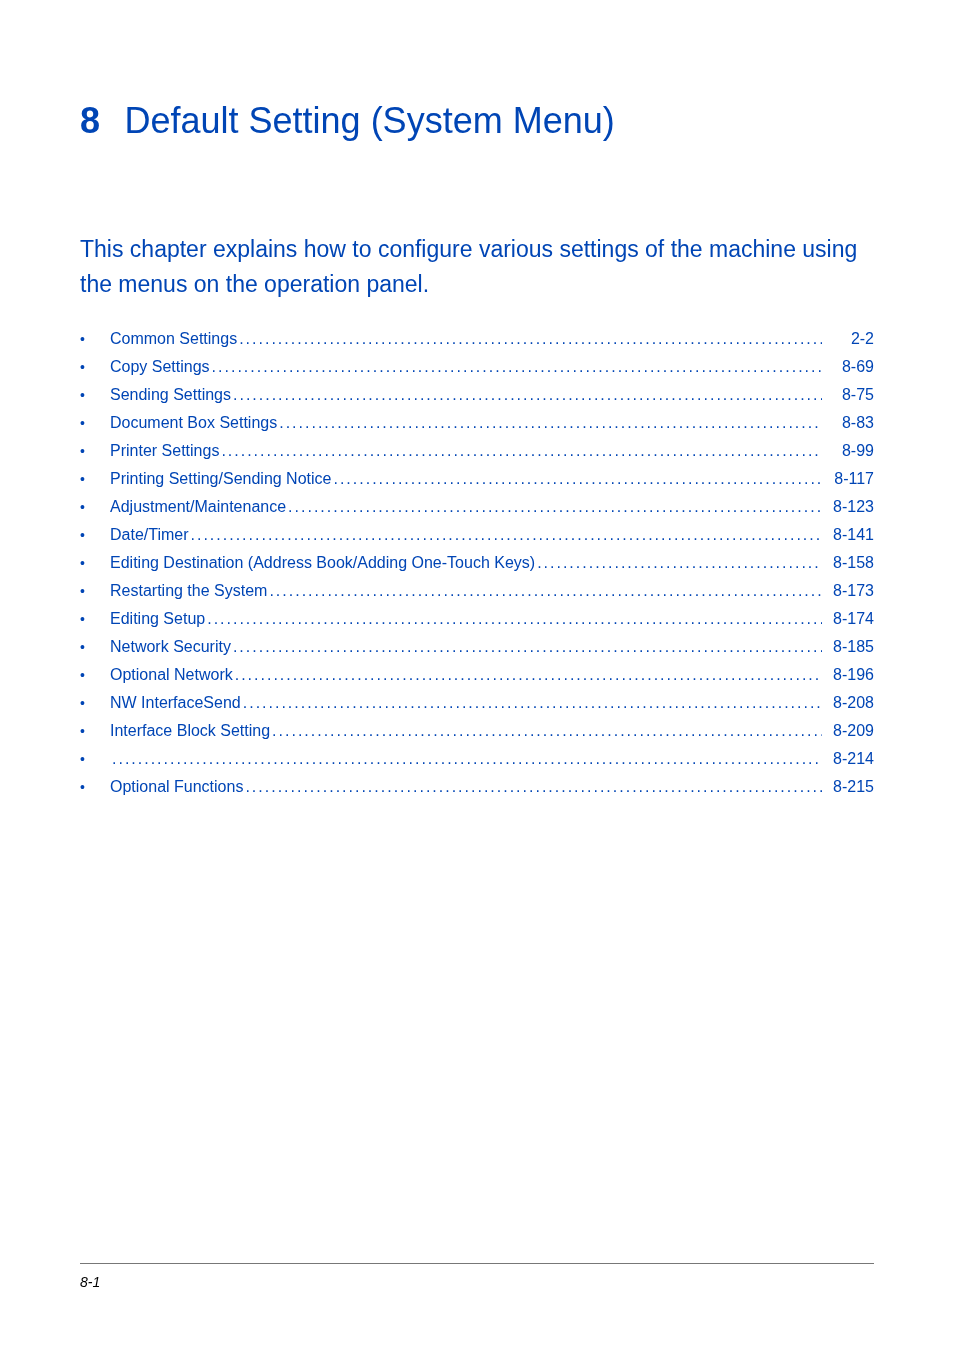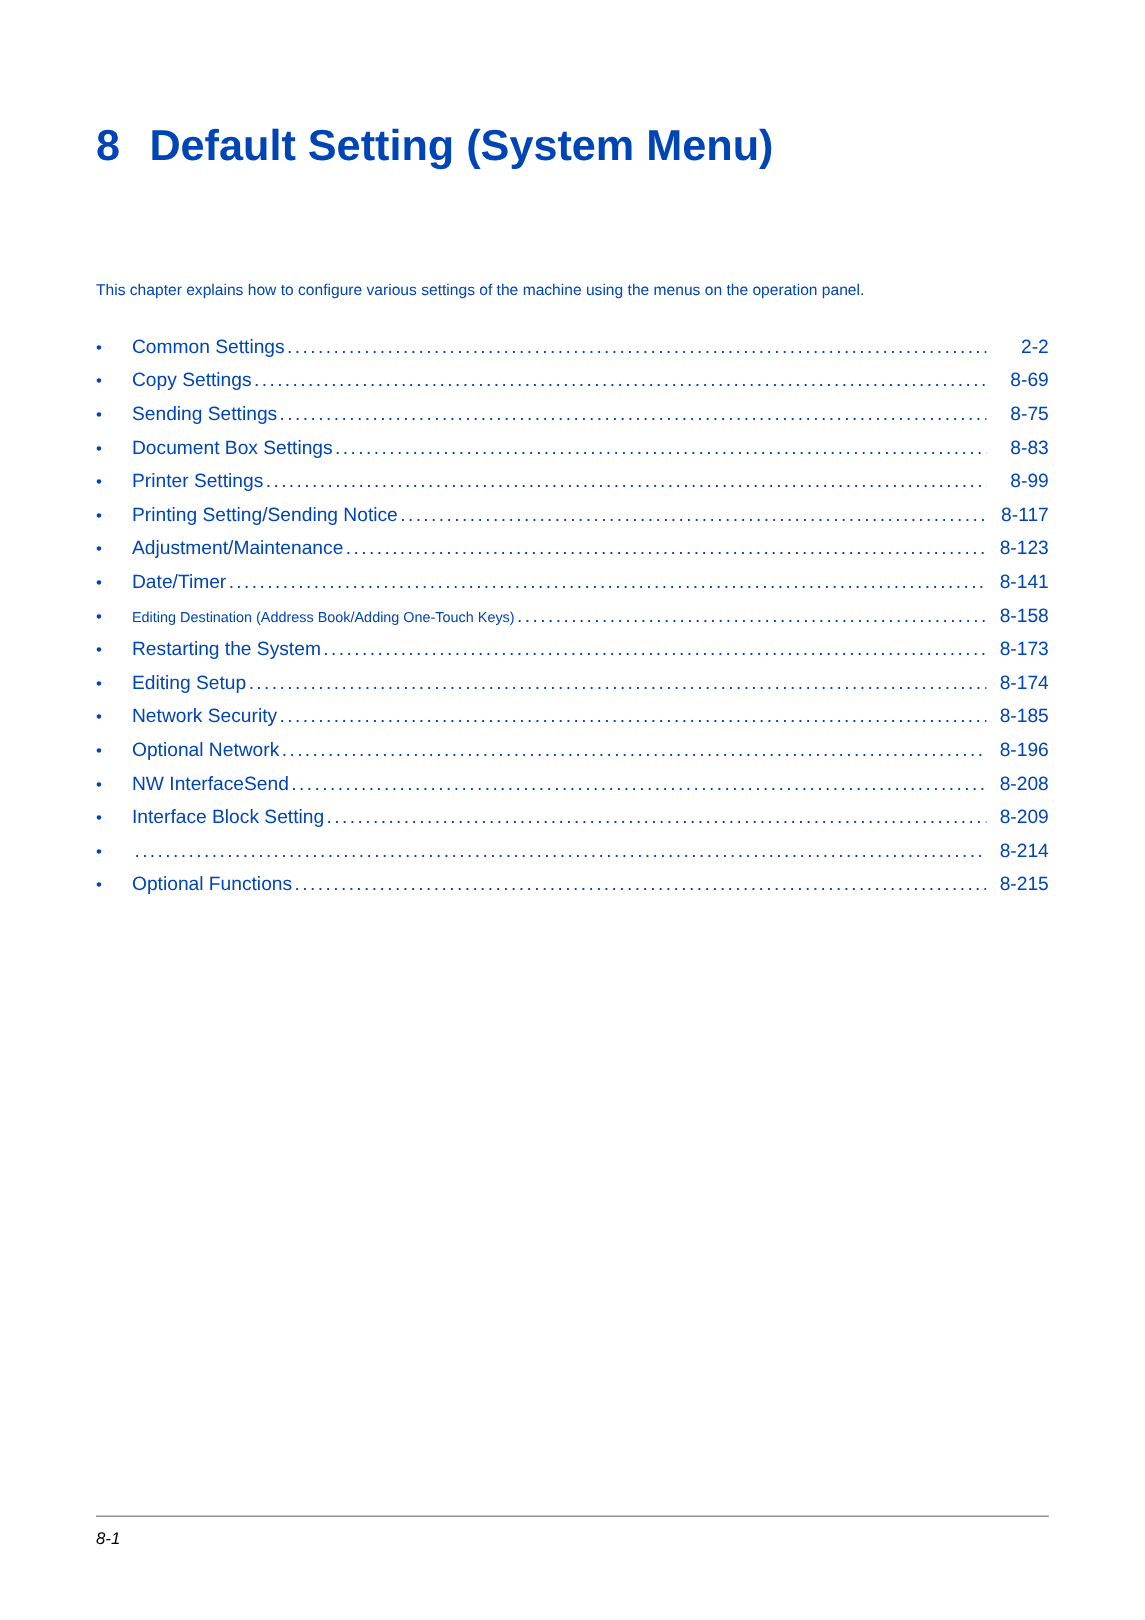--- a/index.html
+++ b/index.html
@@ -19,25 +19,25 @@
     margin-bottom: 90px;
   }
   .chapter-number {
     font-size: 36px;
     font-weight: bold;
     color: #0045b5;
     margin-right: 20px;
   }
   .chapter-title {
     font-size: 36px;
-    font-weight: bold;
+    font-weight: normal;
     color: #0045b5;
   }
   .intro-text {
-    font-size: 13px;
+    font-size: 23px;
     color: #0045b5;
     line-height: 1.5;
     margin-bottom: 24px;
   }
   .toc-list {
     list-style: none;
   }
   .toc-item {
     display: flex;
     align-items: baseline;
@@ -48,21 +48,21 @@
   }
   .bullet {
     width: 30px;
     flex-shrink: 0;
     font-size: 14px;
   }
   .toc-label {
     flex-shrink: 0;
   }
   .toc-label.small {
-    font-size: 12px;
+    font-size: 16px;
   }
   .dot-leader {
     flex: 1;
     overflow: hidden;
     letter-spacing: 2px;
     padding: 0 2px;
   }
   .dot-leader::after {
     content: "..............................................................................................................";
   }

